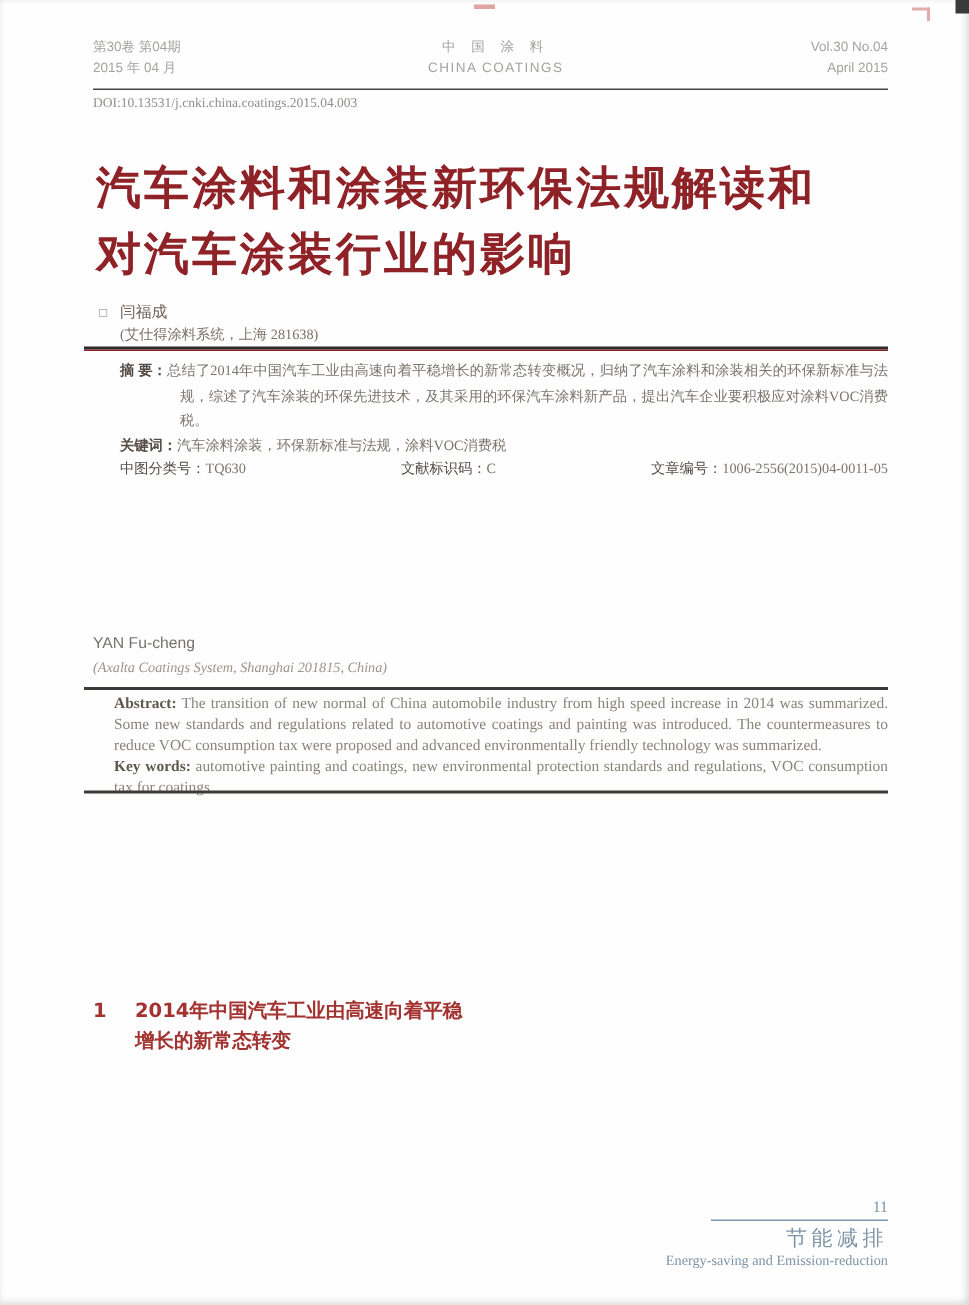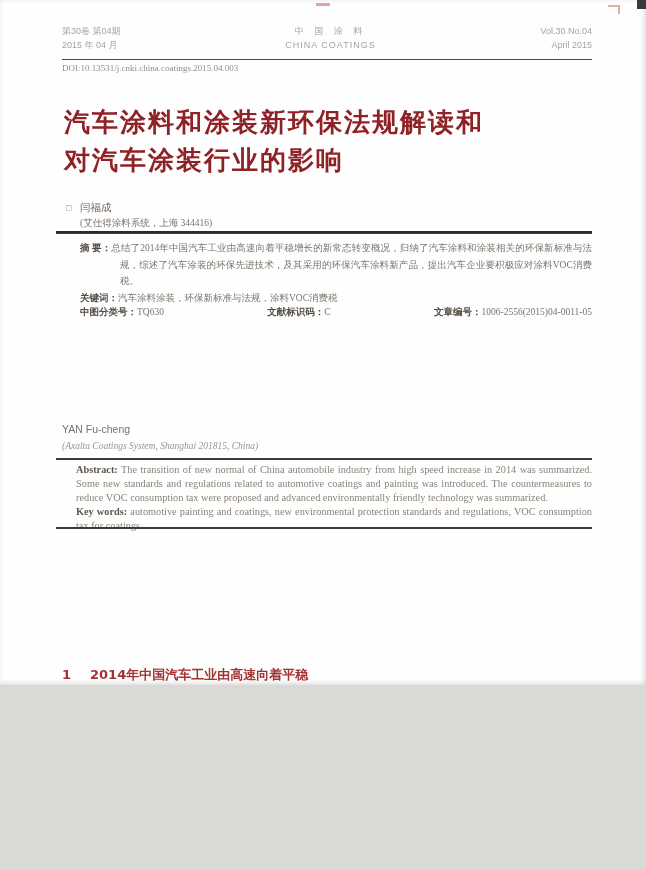--- a/index.html
+++ b/index.html
@@ -1,51 +1,51 @@
 <!DOCTYPE html>
 <html><head>
 <meta charset="utf-8">
 <style>
   html,body{margin:0;padding:0;background:#d9d9d6;}
   .page{
-    position:relative;width:646px;height:685px;background:#fefefe;
+    position:relative;width:646px;height:870px;background:#fefefe;
     font-family:"Liberation Serif","DejaVu Serif",serif;overflow:hidden;
     box-shadow:inset -3px 0 4px rgba(0,0,0,.08), inset 0 -3px 4px rgba(0,0,0,.08);
   }
   .pre{white-space:pre-line;}
   
   .corner-dark{position:absolute;top:0;right:0;width:9px;height:9px;background:#3a3a3a;}
   .mark-center{position:absolute;top:3px;left:316px;width:14px;height:3px;background:#c65b55;opacity:.55;}
   .mark-right{position:absolute;top:5px;right:26px;width:10px;height:7px;border-top:2px solid #c65b55;border-right:2px solid #c65b55;opacity:.5;}
   
   .masthead{position:absolute;top:25px;left:62px;width:530px;display:flex;justify-content:space-between;
     font-family:"Liberation Sans",sans-serif;font-size:9px;line-height:1.55;color:#a3a3a0;}
   .masthead .c{text-align:center;letter-spacing:1px;}
   .masthead .r{text-align:right;}
   .masthead .cn-sp{letter-spacing:4px;}
   .header-rule{position:absolute;top:59px;left:62px;width:530px;height:1px;background:#474747;}
   .doi{position:absolute;top:63px;left:62px;font-family:"Liberation Serif",serif;font-size:9px;color:#8f8f8c;}
   
   .title-cn{position:absolute;top:104px;left:64px;width:520px;
     font-family:"DejaVu Sans","Liberation Sans",sans-serif;font-weight:bold;
-    font-size:26px;line-height:1.46;letter-spacing:2px;color:#8f2227;}
+    font-size:30px;line-height:1.46;letter-spacing:2px;color:#8f2227;}
   
   .author-cn{position:absolute;top:201px;left:66px;font-size:10.5px;color:#6e6058;}
   .author-cn .sq{font-size:9px;color:#8a7f78;margin-right:6px;}
   .affil-cn{position:absolute;top:217px;left:80px;font-size:9.5px;color:#7d7268;}
   .thick-rule{position:absolute;top:231px;left:56px;width:536px;height:0;
     border-top:2px solid #2b2b2b;border-bottom:1.5px solid #8c2022;}
   
   .abs-cn{position:absolute;top:240px;left:80px;width:512px;
     font-size:9.5px;line-height:16.5px;color:#7b746c;text-align:justify;}
   .abs-cn .hang{padding-left:40px;text-indent:-40px;margin:0;}
   .abs-cn .lbl{font-weight:bold;color:#544c44;}
   .abs-meta{position:absolute;top:306px;left:80px;width:512px;display:flex;justify-content:space-between;
     font-size:9.5px;color:#7b746c;}
-  .abs-meta .lbl{font-weight:bold;color:#544c44;}
+  .abs-meta .lbl{font-weight:normal;color:#544c44;}
   
   .title-en{position:absolute;top:335px;left:62px;width:534px;
     font-family:"Liberation Sans","DejaVu Sans",sans-serif;font-weight:bold;
     font-size:19.5px;line-height:1.6;color:#93262b;}
   .author-en{position:absolute;top:423px;left:62px;font-family:"Liberation Sans",sans-serif;
     font-size:10.5px;color:#75726c;}
   .affil-en{position:absolute;top:441px;left:62px;font-style:italic;font-size:9.5px;color:#9b948b;}
   .rule-1{position:absolute;top:458px;left:56px;width:536px;height:1.5px;background:#3f3a35;}
   .abs-en{position:absolute;top:463px;left:76px;width:516px;
     font-size:10.3px;line-height:14px;color:#8a8379;text-align:justify;}
@@ -96,21 +96,21 @@
   <div class="header-rule"></div>
   <div class="doi">DOI:10.13531/j.cnki.china.coatings.2015.04.003</div>
 
   <h1 class="title-cn pre" style="margin:0;">汽车涂料和涂装新环保法规解读和
 对汽车涂装行业的影响</h1>
 
   <div class="author-cn">
     <span class="sq">□</span>
     <span>闫福成</span>
   </div>
-  <div class="affil-cn">(艾仕得涂料系统，上海  344416)</div>
+  <div class="affil-cn">(艾仕得涂料系统，上海  281638)</div>
 
   <div class="thick-rule"></div>
 
   <div class="abs-cn">
     <p class="hang">
       <span class="lbl">摘  要：</span><span>总结了2014年中国汽车工业由高速向着平稳增长的新常态转变概况，归纳了汽车涂料和涂装相关的环保新标准与法规，综述了汽车涂装的环保先进技术，及其采用的环保汽车涂料新产品，提出汽车企业要积极应对涂料VOC消费税。</span>
     </p>
     <p class="hang" style="padding-left:0;text-indent:0;">
       <span class="lbl">关键词：</span><span>汽车涂料涂装，环保新标准与法规，涂料VOC消费税</span>
     </p>

